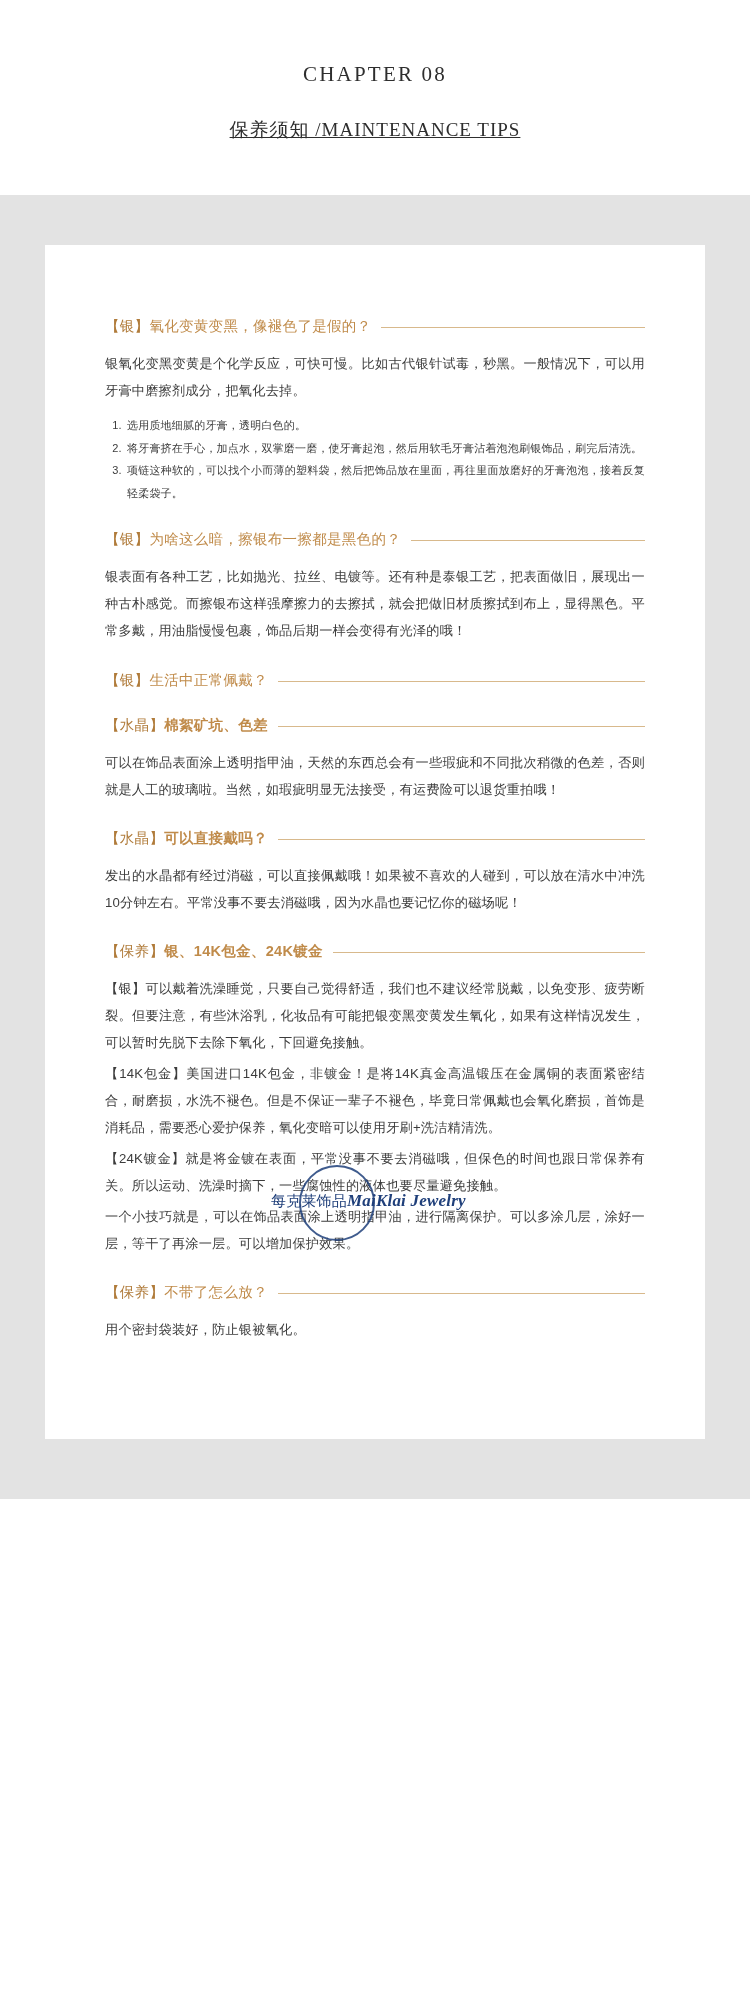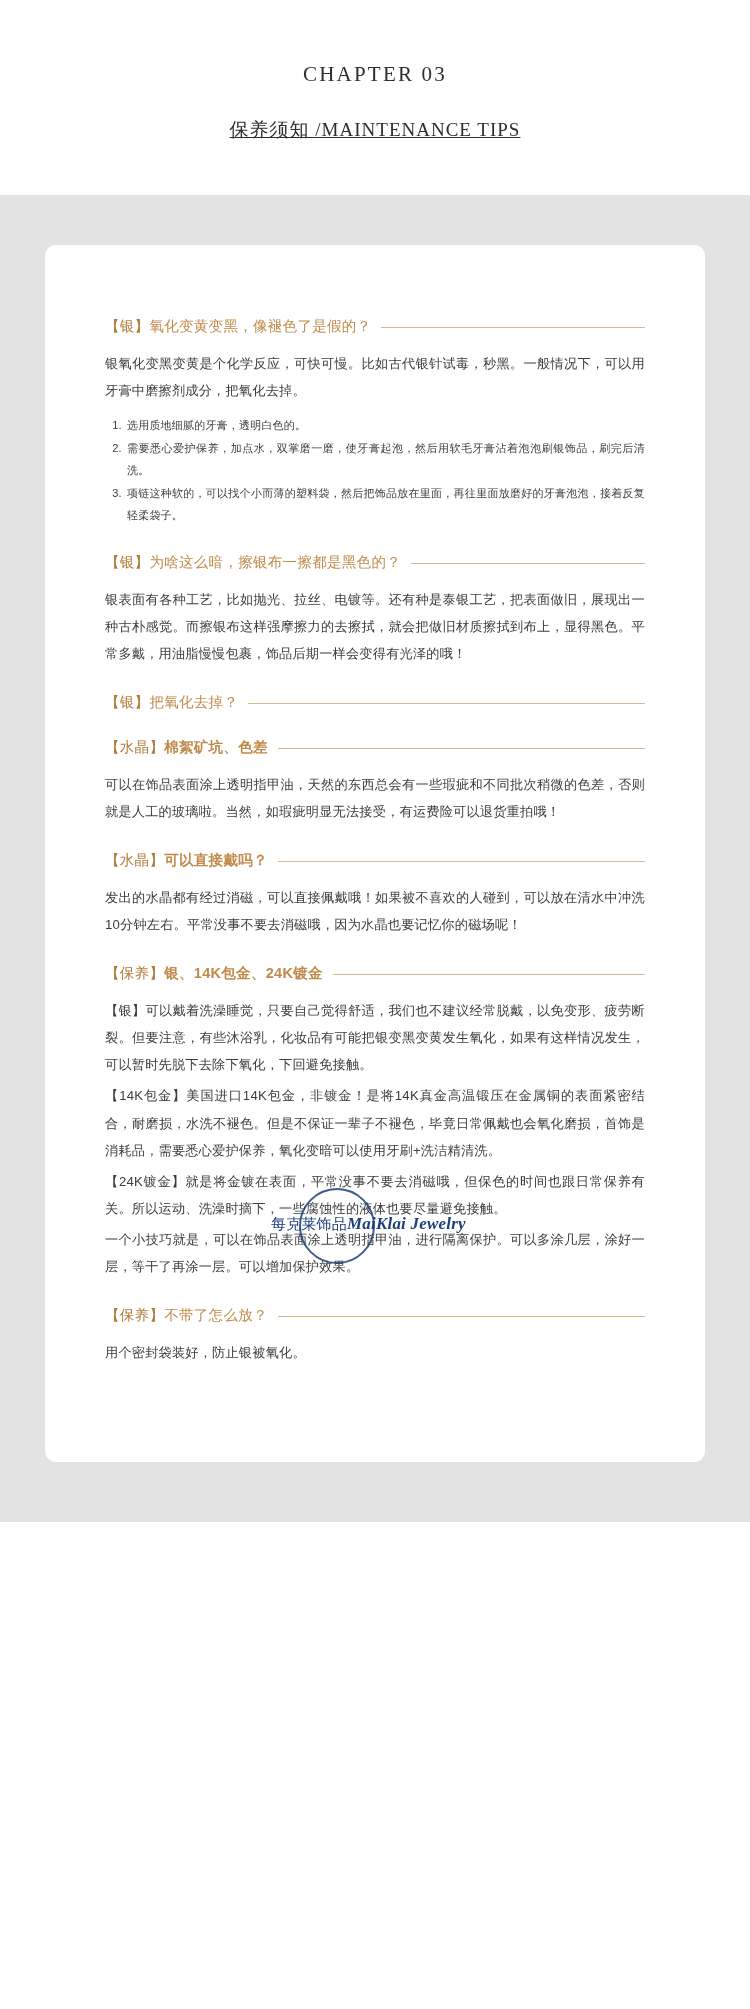--- a/index.html
+++ b/index.html
@@ -46,21 +46,20 @@
     width: 750px;
     background: #e3e3e3;
     padding: 50px 0 60px 0;
   }
   .card {
     width: 660px;
     margin: 0 auto;
     background: #ffffff;
     padding: 72px 0 70px 0;
     position: relative;
-    border-radius: 11px;
   }
   .inner {
     width: 540px;
     margin: 0 auto;
     position: relative;
   }
   
   .qa { margin-bottom: 26px; }
   .q-row {
     display: flex;
@@ -143,56 +142,56 @@
     font-weight: bold;
     font-size: 17px;
   }
 </style>
 </head>
 <body>
 
 <div class="page">
 
   <div class="header">
-    <div class="chapter-label">CHAPTER 03</div>
+    <div class="chapter-label">CHAPTER 08</div>
     <div class="chapter-title">保养须知 /MAINTENANCE TIPS</div>
   </div>
 
   <div class="band">
     <div class="card">
       <div class="inner">
 
         <div class="qa">
           <div class="q-row">
             <div class="q-text"><span class="tag">【银】</span><span>氧化变黄变黑，像褪色了是假的？</span></div>
             <div class="q-rule"></div>
           </div>
           <div class="a-body">
             <p>银氧化变黑变黄是个化学反应，可快可慢。比如古代银针试毒，秒黑。一般情况下，可以用牙膏中磨擦剂成分，把氧化去掉。</p>
             <ol class="steps">
               <li>选用质地细腻的牙膏，透明白色的。</li>
-              <li>需要悉心爱护保养，加点水，双掌磨一磨，使牙膏起泡，然后用软毛牙膏沾着泡泡刷银饰品，刷完后清洗。</li>
+              <li>将牙膏挤在手心，加点水，双掌磨一磨，使牙膏起泡，然后用软毛牙膏沾着泡泡刷银饰品，刷完后清洗。</li>
               <li>项链这种软的，可以找个小而薄的塑料袋，然后把饰品放在里面，再往里面放磨好的牙膏泡泡，接着反复轻柔袋子。</li>
             </ol>
           </div>
         </div>
 
         <div class="qa">
           <div class="q-row">
             <div class="q-text"><span class="tag">【银】</span><span>为啥这么暗，擦银布一擦都是黑色的？</span></div>
             <div class="q-rule"></div>
           </div>
           <div class="a-body">
             <p>银表面有各种工艺，比如抛光、拉丝、电镀等。还有种是泰银工艺，把表面做旧，展现出一种古朴感觉。而擦银布这样强摩擦力的去擦拭，就会把做旧材质擦拭到布上，显得黑色。平常多戴，用油脂慢慢包裹，饰品后期一样会变得有光泽的哦！</p>
           </div>
         </div>
 
         <div class="qa">
           <div class="q-row">
-            <div class="q-text"><span class="tag">【银】</span><span>把氧化去掉？</span></div>
+            <div class="q-text"><span class="tag">【银】</span><span>生活中正常佩戴？</span></div>
             <div class="q-rule"></div>
           </div>
         </div>
 
         <div class="qa">
           <div class="q-row">
             <div class="q-text"><span class="tag">【水晶】</span><span class="sub-head">棉絮矿坑、色差</span></div>
             <div class="q-rule"></div>
           </div>
           <div class="a-body">

